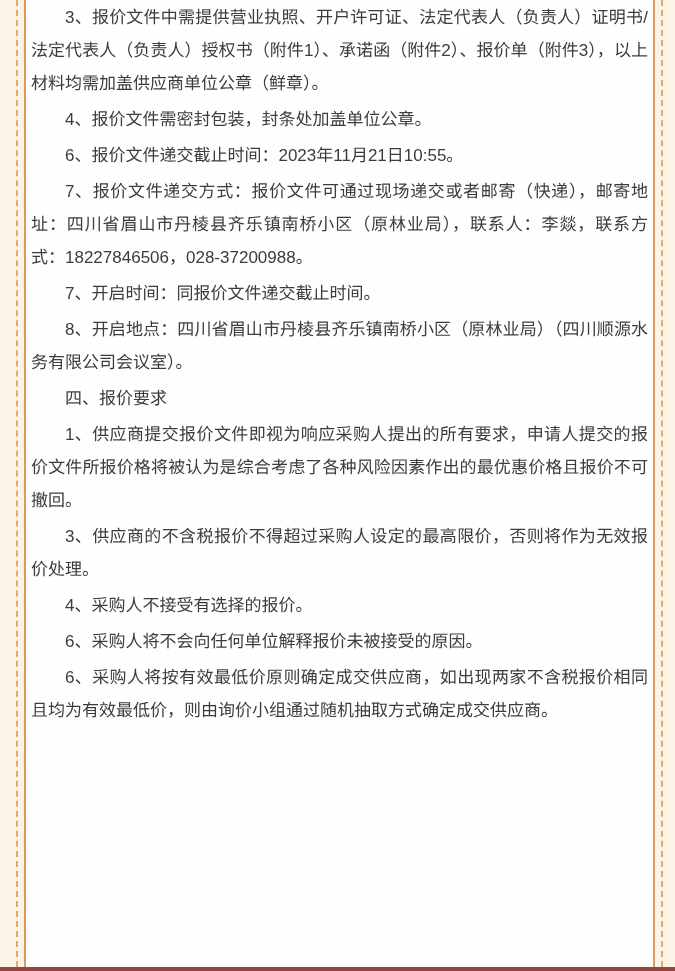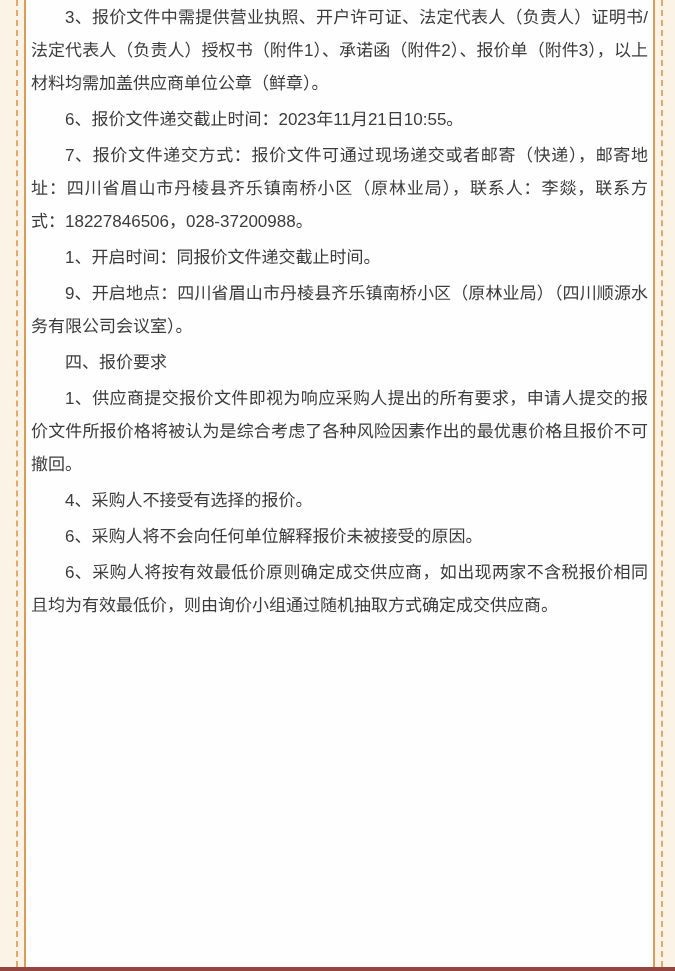--- a/index.html
+++ b/index.html
@@ -51,26 +51,28 @@
 <body>
 
 <div class="page">
 
   <div class="vline dash dash-left"></div>
   <div class="vline solid solid-left"></div>
 
   <div class="panel">
     <div class="content">
       <p>3、报价文件中需提供营业执照、开户许可证、法定代表人（负责人）证明书/法定代表人（负责人）授权书（附件1）、承诺函（附件2）、报价单（附件3），以上材料均需加盖供应商单位公章（鲜章）。</p>
+      <p>4、报价文件需密封包装，封条处加盖单位公章。</p>
       <p>6、报价文件递交截止时间：2023年11月21日10:55。</p>
       <p>7、报价文件递交方式：报价文件可通过现场递交或者邮寄（快递），邮寄地址：四川省眉山市丹棱县齐乐镇南桥小区（原林业局），联系人：李燚，联系方式：18227846506，028-37200988。</p>
-      <p>1、开启时间：同报价文件递交截止时间。</p>
-      <p>9、开启地点：四川省眉山市丹棱县齐乐镇南桥小区（原林业局）（四川顺源水务有限公司会议室）。</p>
+      <p>7、开启时间：同报价文件递交截止时间。</p>
+      <p>8、开启地点：四川省眉山市丹棱县齐乐镇南桥小区（原林业局）（四川顺源水务有限公司会议室）。</p>
       <p>四、报价要求</p>
       <p>1、供应商提交报价文件即视为响应采购人提出的所有要求，申请人提交的报价文件所报价格将被认为是综合考虑了各种风险因素作出的最优惠价格且报价不可撤回。</p>
+      <p>3、供应商的不含税报价不得超过采购人设定的最高限价，否则将作为无效报价处理。</p>
       <p>4、采购人不接受有选择的报价。</p>
       <p>6、采购人将不会向任何单位解释报价未被接受的原因。</p>
       <p>6、采购人将按有效最低价原则确定成交供应商，如出现两家不含税报价相同且均为有效最低价，则由询价小组通过随机抽取方式确定成交供应商。</p>
     </div>
   </div>
 
   <div class="vline solid solid-right"></div>
   <div class="vline dash dash-right"></div>
 
   <div class="bottom-bar"></div>

